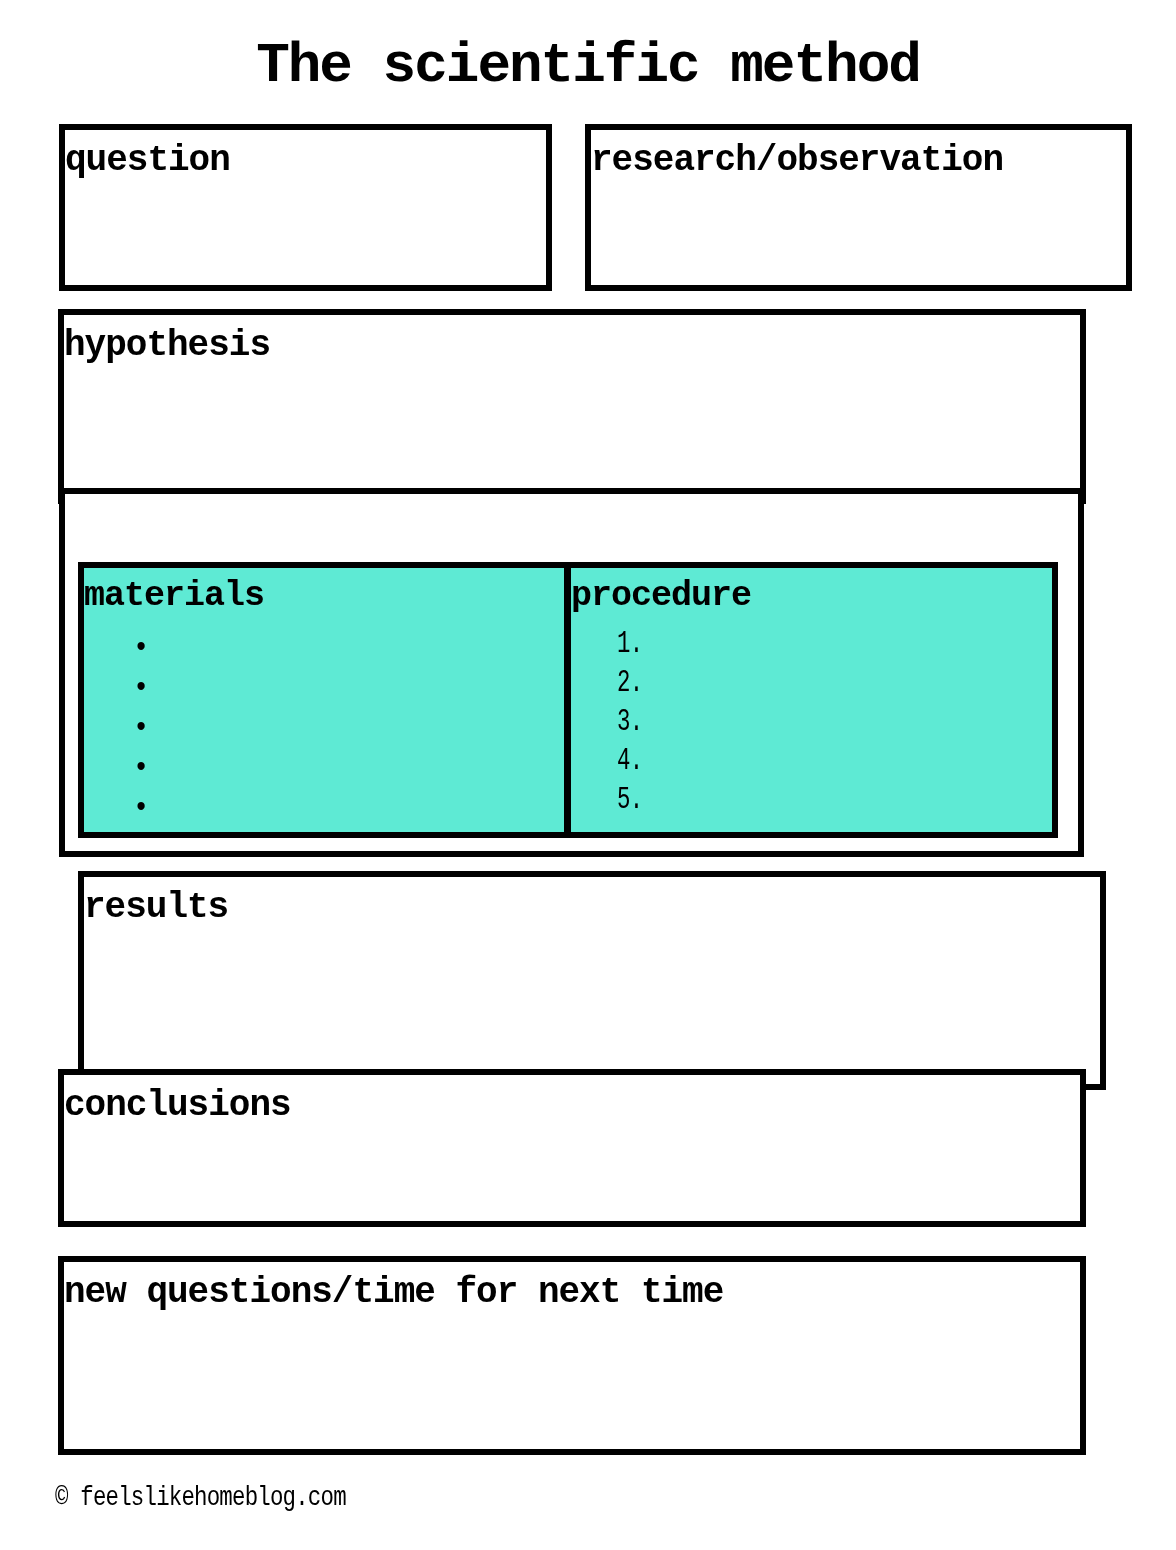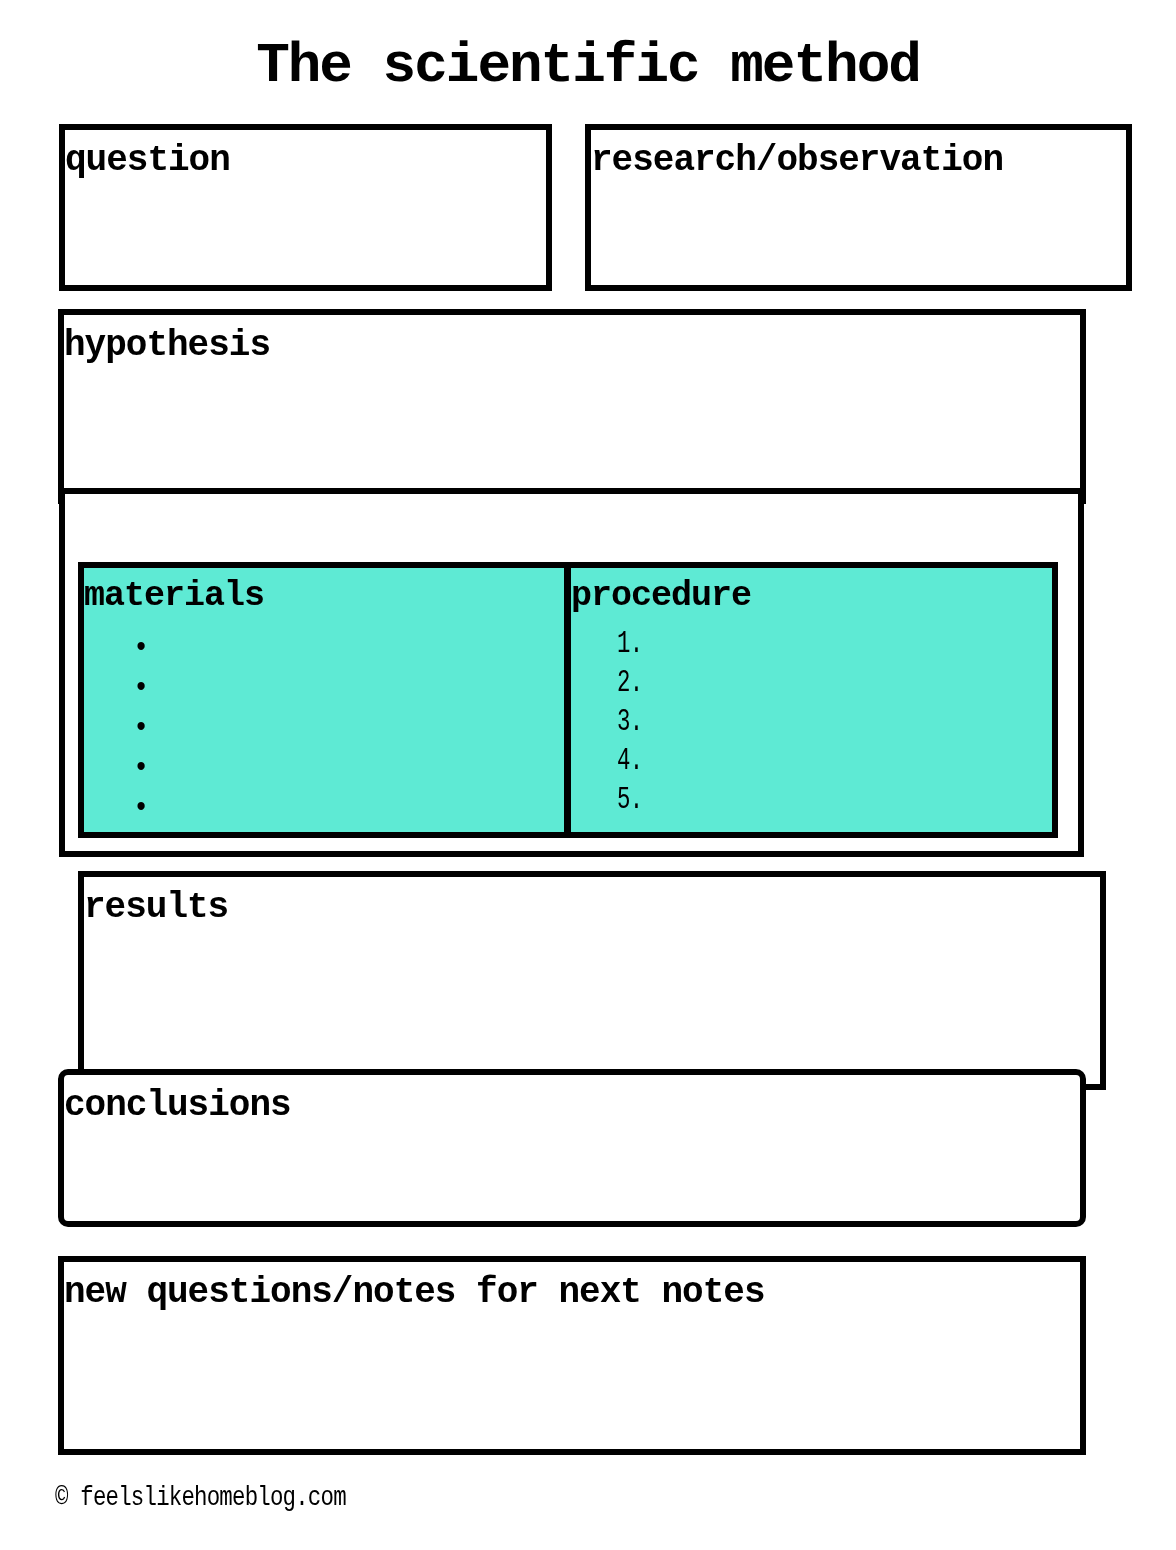--- a/index.html
+++ b/index.html
@@ -40,21 +40,21 @@
     font-size: 36px;
     letter-spacing: -1px;
     margin-top: 10px;
     line-height: 1.15;
   }
   #question-box    { left: 59px;  top: 124px;  width: 493px;  height: 167px; }
   #research-box    { left: 585px; top: 124px;  width: 547px;  height: 167px; }
   #hypothesis-box  { left: 58px;  top: 309px;  width: 1028px; height: 195px; }
   #experiment-box  { left: 59px;  top: 488px;  width: 1025px; height: 369px; }
   #results-box     { left: 58px;  top: 871px;  width: 1028px; height: 219px; margin-left: 20px; }
-  #conclusions-box { left: 58px;  top: 1069px; width: 1028px; height: 158px; border-radius: 10px; }
+  #conclusions-box { left: 58px;  top: 1069px; width: 1028px; height: 158px; }
   #newq-box        { left: 58px;  top: 1256px; width: 1028px; height: 199px; }
 
   .inner-box {
     position: absolute;
     left: 13px;
     top: 68px;
     right: 20px;
     bottom: 13px;
     border: 6px solid #000000;
     box-sizing: border-box;
@@ -194,18 +194,18 @@
 
   <section class="box" id="results-box">
     <div class="box-label">results</div>
   </section>
 
   <section class="box" id="conclusions-box">
     <div class="box-label">conclusions</div>
   </section>
 
   <section class="box" id="newq-box">
-    <div class="box-label">new questions/notes for next notes</div>
+    <div class="box-label">new questions/time for next time</div>
   </section>
 
   <footer class="copyright">© feelslikehomeblog.com</footer>
 
 </div>
 
 </body></html>

